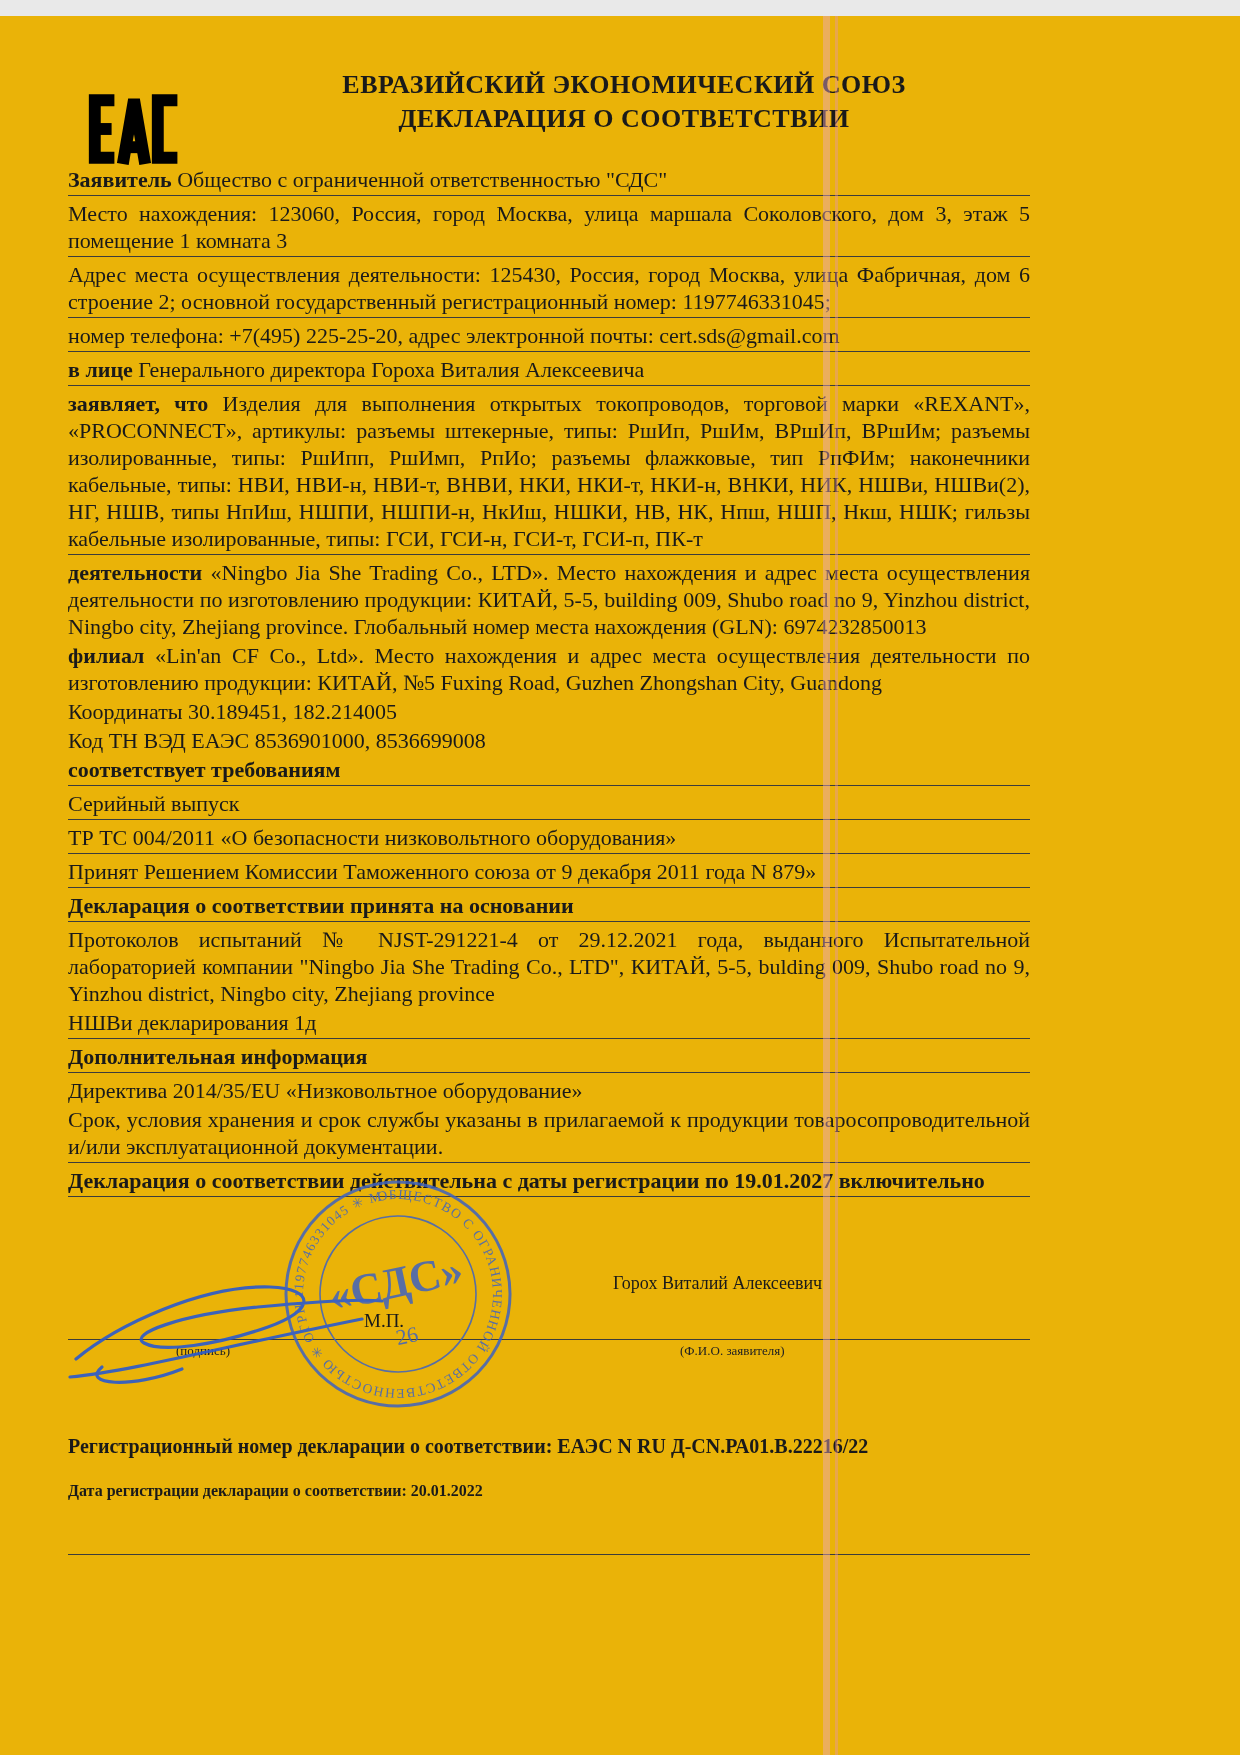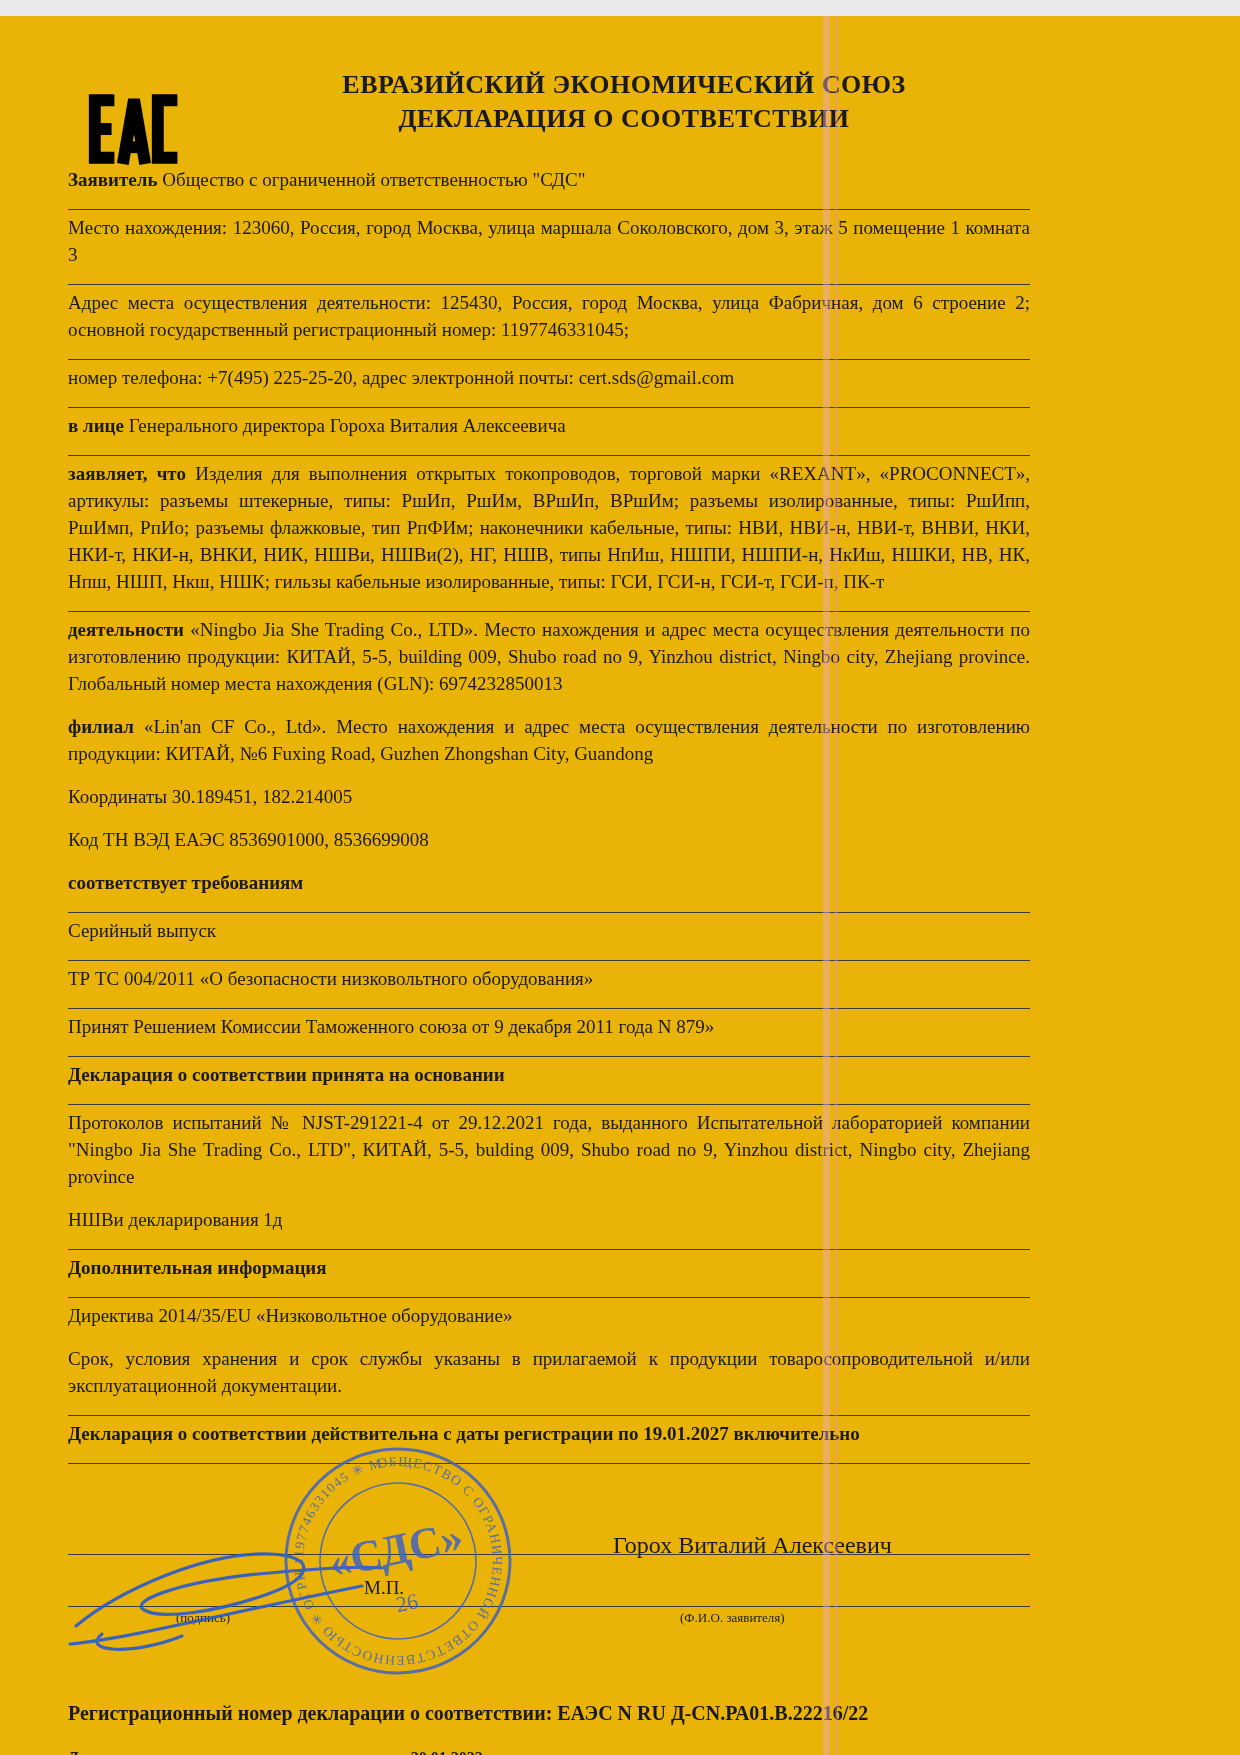--- a/index.html
+++ b/index.html
@@ -6,33 +6,33 @@
   html,body { background:#e9e9e9; }
   .page {
     position:relative; width:1240px; height:1755px; margin:16px auto;
     background:#eab308; overflow:hidden;
     font-family:"Liberation Serif", serif; color:#1a1a1a;
   }
   .content { position:absolute; left:68px; top:52px; width:962px; }
   .eac-logo { position:absolute; left:85px; top:66px; width:98px; height:94px; }
   .hdr-title { margin-left:150px; width:calc(100% - 150px); text-align:center;
     font-weight:bold; font-size:26px; line-height:34px; letter-spacing:0.5px; margin-bottom:30px; }
-  .field { font-size:19px; line-height:27px; padding-bottom:16px; margin-bottom:4px;
+  .field { font-size:22px; line-height:27px; padding-bottom:2px; margin-bottom:4px;
     border-bottom:1px solid #3c3c3c; }
   .field.noline { border-bottom:none; margin-bottom:0; }
   .just { text-align:justify; }
   .lbl { font-weight:bold; }
   .heading { font-weight:bold; }
   .boldline { font-weight:bold; }
   .sig-area { position:relative; height:212px; margin-top:12px; }
   .ruleline { position:absolute; left:0; right:0; top:130px; border-top:1px solid #3c3c3c; }
   .caption { position:absolute; top:134px; font-size:13px; color:#222; }
   .cap-sign { left:108px; }
   .cap-fio  { left:612px;text-align:right; }
-  .fio-name { position:absolute; left:545px; top:56px; font-size:24px;text-align:center; }
+  .fio-name { position:absolute; left:545px; top:64px; font-size:18px;text-align:center; }
   .mp-mark  { position:absolute; left:296px; top:101px; font-size:19px; }
   .stamp-svg { position:absolute; left:205px; top:-40px; width:250px; height:250px; opacity:0.85; z-index:3; }
   .sign-svg  { position:absolute; left:-6px; top:18px; width:370px; height:170px; z-index:2; }
   .regline  { font-size:20px; margin-top:14px; }
   .dateline { font-size:16px; margin-top:24px; }
   .bottom-rule { position:absolute; left:68px; top:1538px; width:962px; border-top:1px solid #3c3c3c; }
   .pink-stripe { position:absolute; top:0; height:100%; z-index:5; pointer-events:none; }
   .stripe-a { left:823px; width:7px; background:rgba(238,168,196,0.45); }
   .stripe-b { left:835px; width:3px; background:rgba(230,148,180,0.40); }
 </style>
@@ -79,21 +79,21 @@
       <span>Изделия для выполнения открытых токопроводов, торговой марки «REXANT», «PROCONNECT», артикулы: разъемы штекерные, типы: РшИп, РшИм, ВРшИп, ВРшИм; разъемы изолированные, типы: РшИпп, РшИмп, РпИо; разъемы флажковые, тип РпФИм; наконечники кабельные, типы: НВИ, НВИ-н, НВИ-т, ВНВИ, НКИ, НКИ-т, НКИ-н, ВНКИ, НИК, НШВи, НШВи(2), НГ, НШВ, типы НпИш, НШПИ, НШПИ-н, НкИш, НШКИ, НВ, НК, Нпш, НШП, Нкш, НШК; гильзы кабельные изолированные, типы: ГСИ, ГСИ-н, ГСИ-т, ГСИ-п, ПК-т</span>
     </div>
 
     <div class="field noline just">
       <span class="lbl">деятельности</span>
       <span>«Ningbo Jia She Trading Co., LTD». Место нахождения и адрес места осуществления деятельности по изготовлению продукции: КИТАЙ, 5-5, building 009, Shubo road no 9, Yinzhou district, Ningbo city, Zhejiang province. Глобальный номер места нахождения (GLN): 6974232850013</span>
     </div>
 
     <div class="field noline just">
       <span class="lbl">филиал</span>
-      <span>«Lin'an CF Co., Ltd». Место нахождения и адрес места осуществления деятельности по изготовлению продукции: КИТАЙ, №6 Fuxing Road, Guzhen Zhongshan City, Guandong</span>
+      <span>«Lin'an CF Co., Ltd». Место нахождения и адрес места осуществления деятельности по изготовлению продукции: КИТАЙ, №5 Fuxing Road, Guzhen Zhongshan City, Guandong</span>
     </div>
 
     <div class="field noline"><span>Координаты 30.189451, 182.214005</span></div>
 
     <div class="field noline"><span>Код ТН ВЭД ЕАЭС 8536901000, 8536699008</span></div>
 
     <div class="field heading"><span>соответствует требованиям</span></div>
 
     <div class="field"><span>Серийный выпуск</span></div>
 

